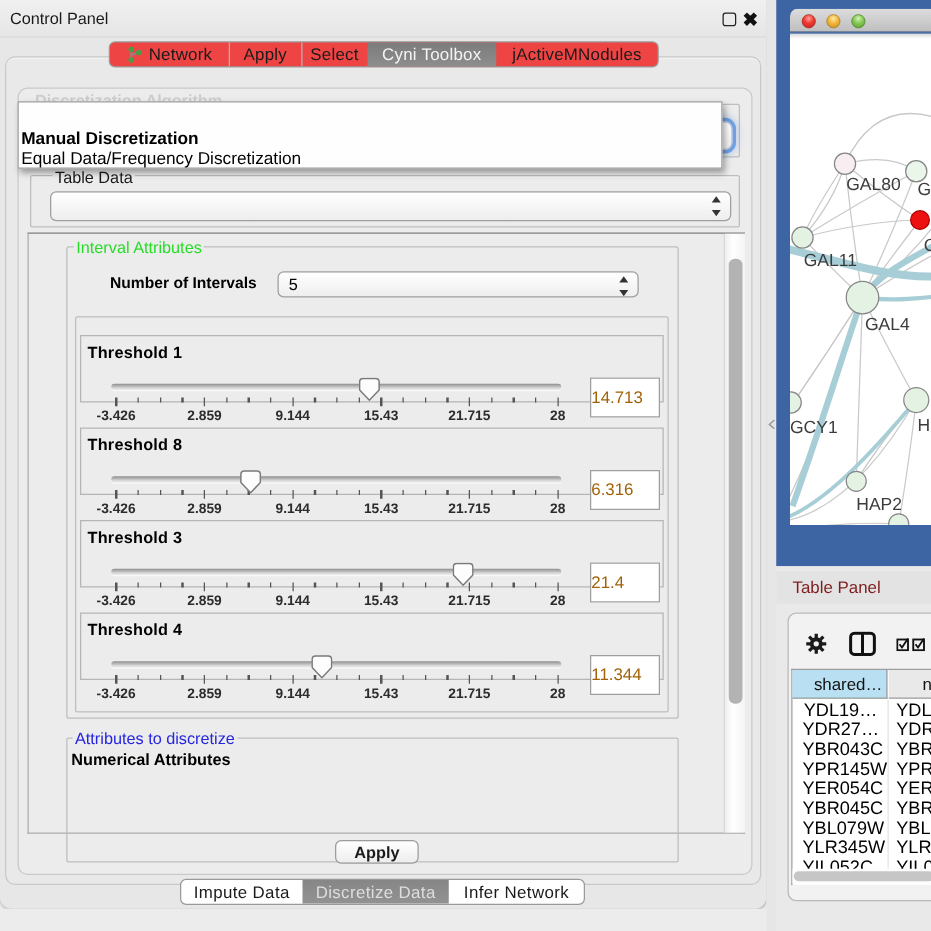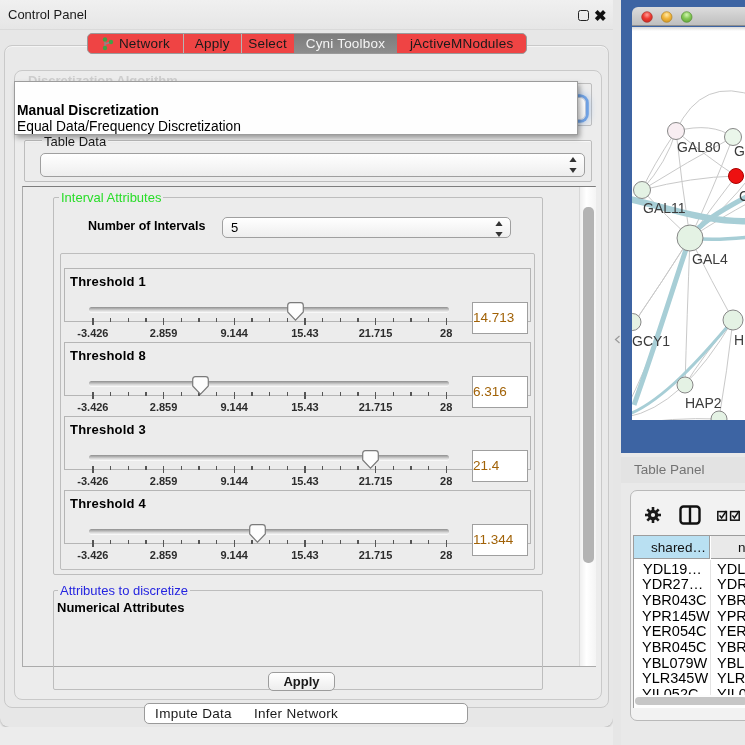--- a/index.html
+++ b/index.html
@@ -84,21 +84,21 @@
 
 #splitter { left:613px; top:0; width:8px; height:745px; background:#e6e6e6; }
 
 
 #netwin { left:621px; top:0; width:124px; height:453px; background:#3d64a3; }
 #nettitle { left:11px; top:7px; width:113px; height:19px; background:linear-gradient(#dcdcdc,#bfbfbf); border-bottom:1px solid #8f8f8f; border-radius:6px 0 0 0; }
 #netcanvas { left:11px; top:27px; width:113px; height:393px; background:#ffffff; }
 
 
 #tparea { left:621px; top:453px; width:124px; height:292px; background:#e9e9e9; }
-#tptitle { left:0px; top:4px; width:124px; height:26px; background:#e3e3e3; font-size:13.5px; color:#737373; }
+#tptitle { left:0px; top:4px; width:124px; height:26px; background:#e3e3e3; font-size:13.5px; color:#7f1d1d; }
 #tpbox { left:8.5px; top:36.5px; width:120px; height:231px; background:#f2f2f2; border:1px solid #b9b9b9; border-radius:7px 0 0 7px; }
 #tptable { left:2.5px; top:44px; width:114px; height:173px; background:#fff; border:1px solid #9d9d9d; border-right:none; }
 </style>
 </head>
 <body>
 
 <div class="abs" id="cpwin"></div>
 <div class="abs" id="titlebar"></div>
 <div class="abs" id="titletext">Control Panel</div>
 <div class="abs" id="floaticon"></div>
@@ -312,20 +312,21 @@
 
   <div class="abs" id="vscroll">
       <div class="abs" id="vthumb"></div>
     </div>
 </div>
 
 <div class="abs" id="applybtn">Apply</div>
 
 <div class="abs" id="bottabs">
   <div class="seg" style="width:97px;">Impute Data</div>
+  <div class="seg dark" style="width:118px;">Discretize Data</div>
   <div class="seg" style="width:108px;">Infer Network</div>
 </div>
 
 <div class="abs" id="splitter"></div>
 <svg class="abs" style="left:614px;top:335px;" width="7" height="9" viewBox="0 0 7 9">
     <path d="M5.5 1 L1.5 4.5 L5.5 8" fill="none" stroke="#9a9a9a" stroke-width="1.2"></path>
   </svg>
 
 <div class="abs" id="netwin">
   <div class="abs" id="nettitle">

